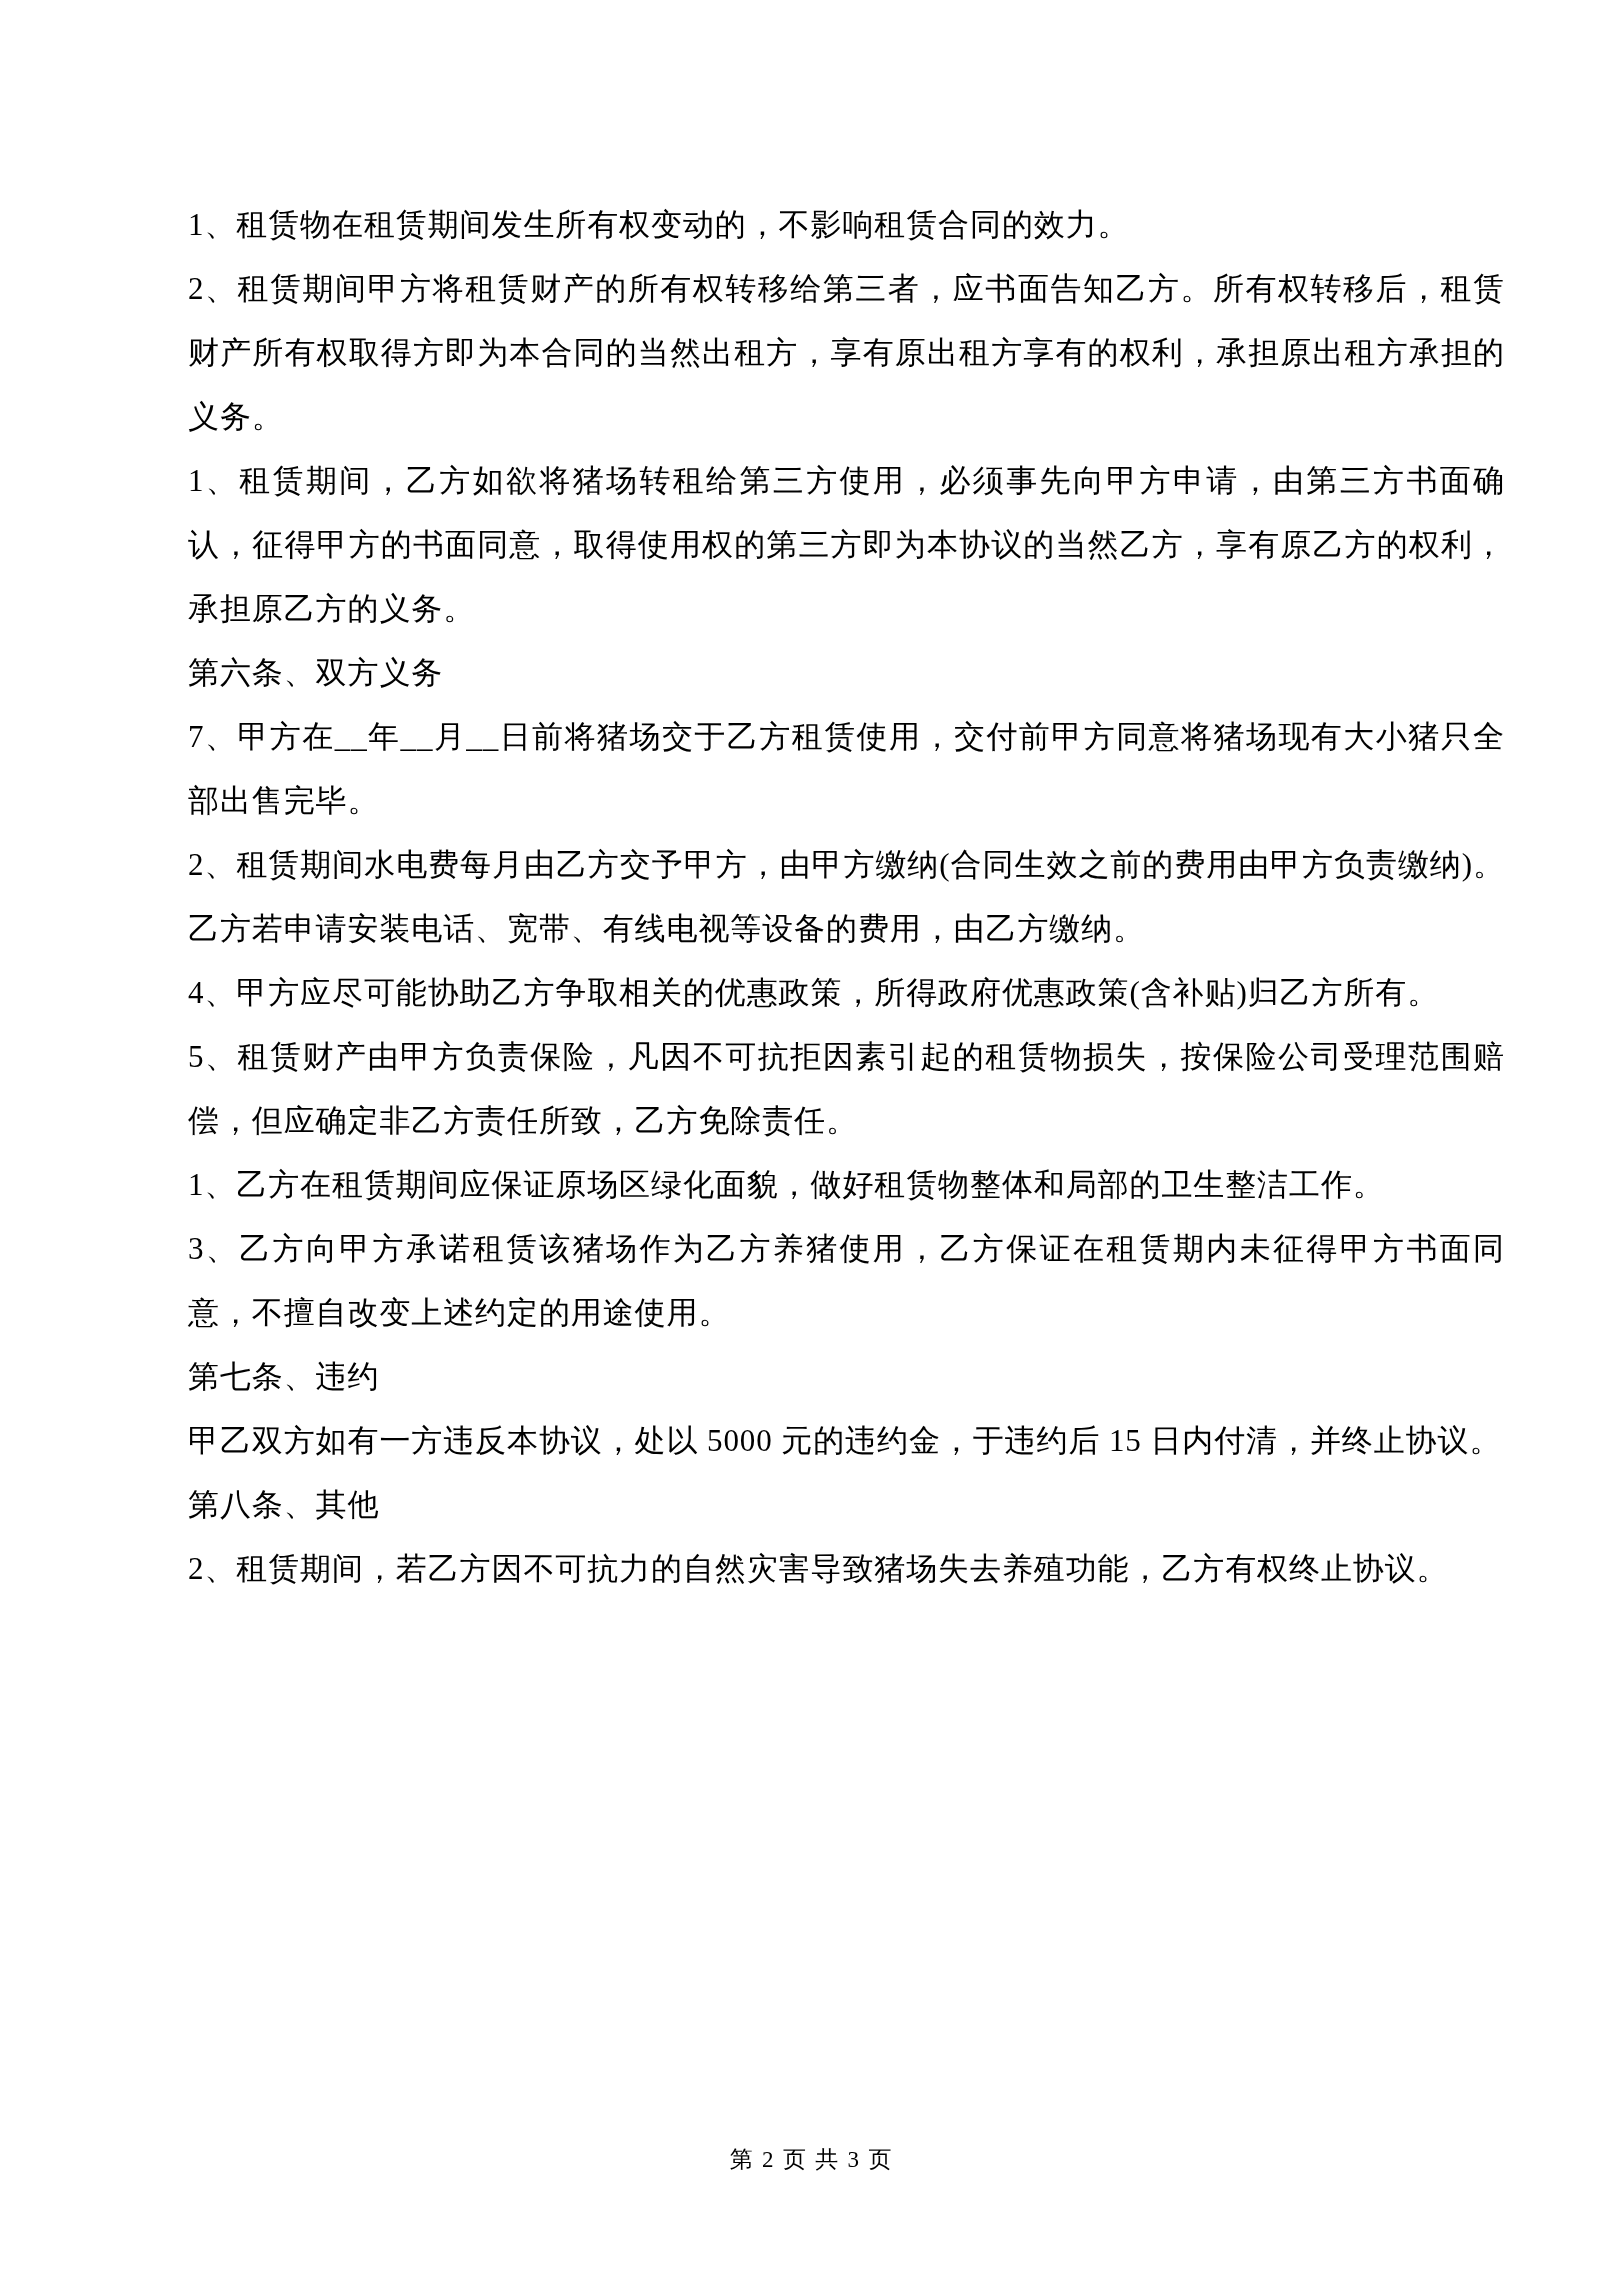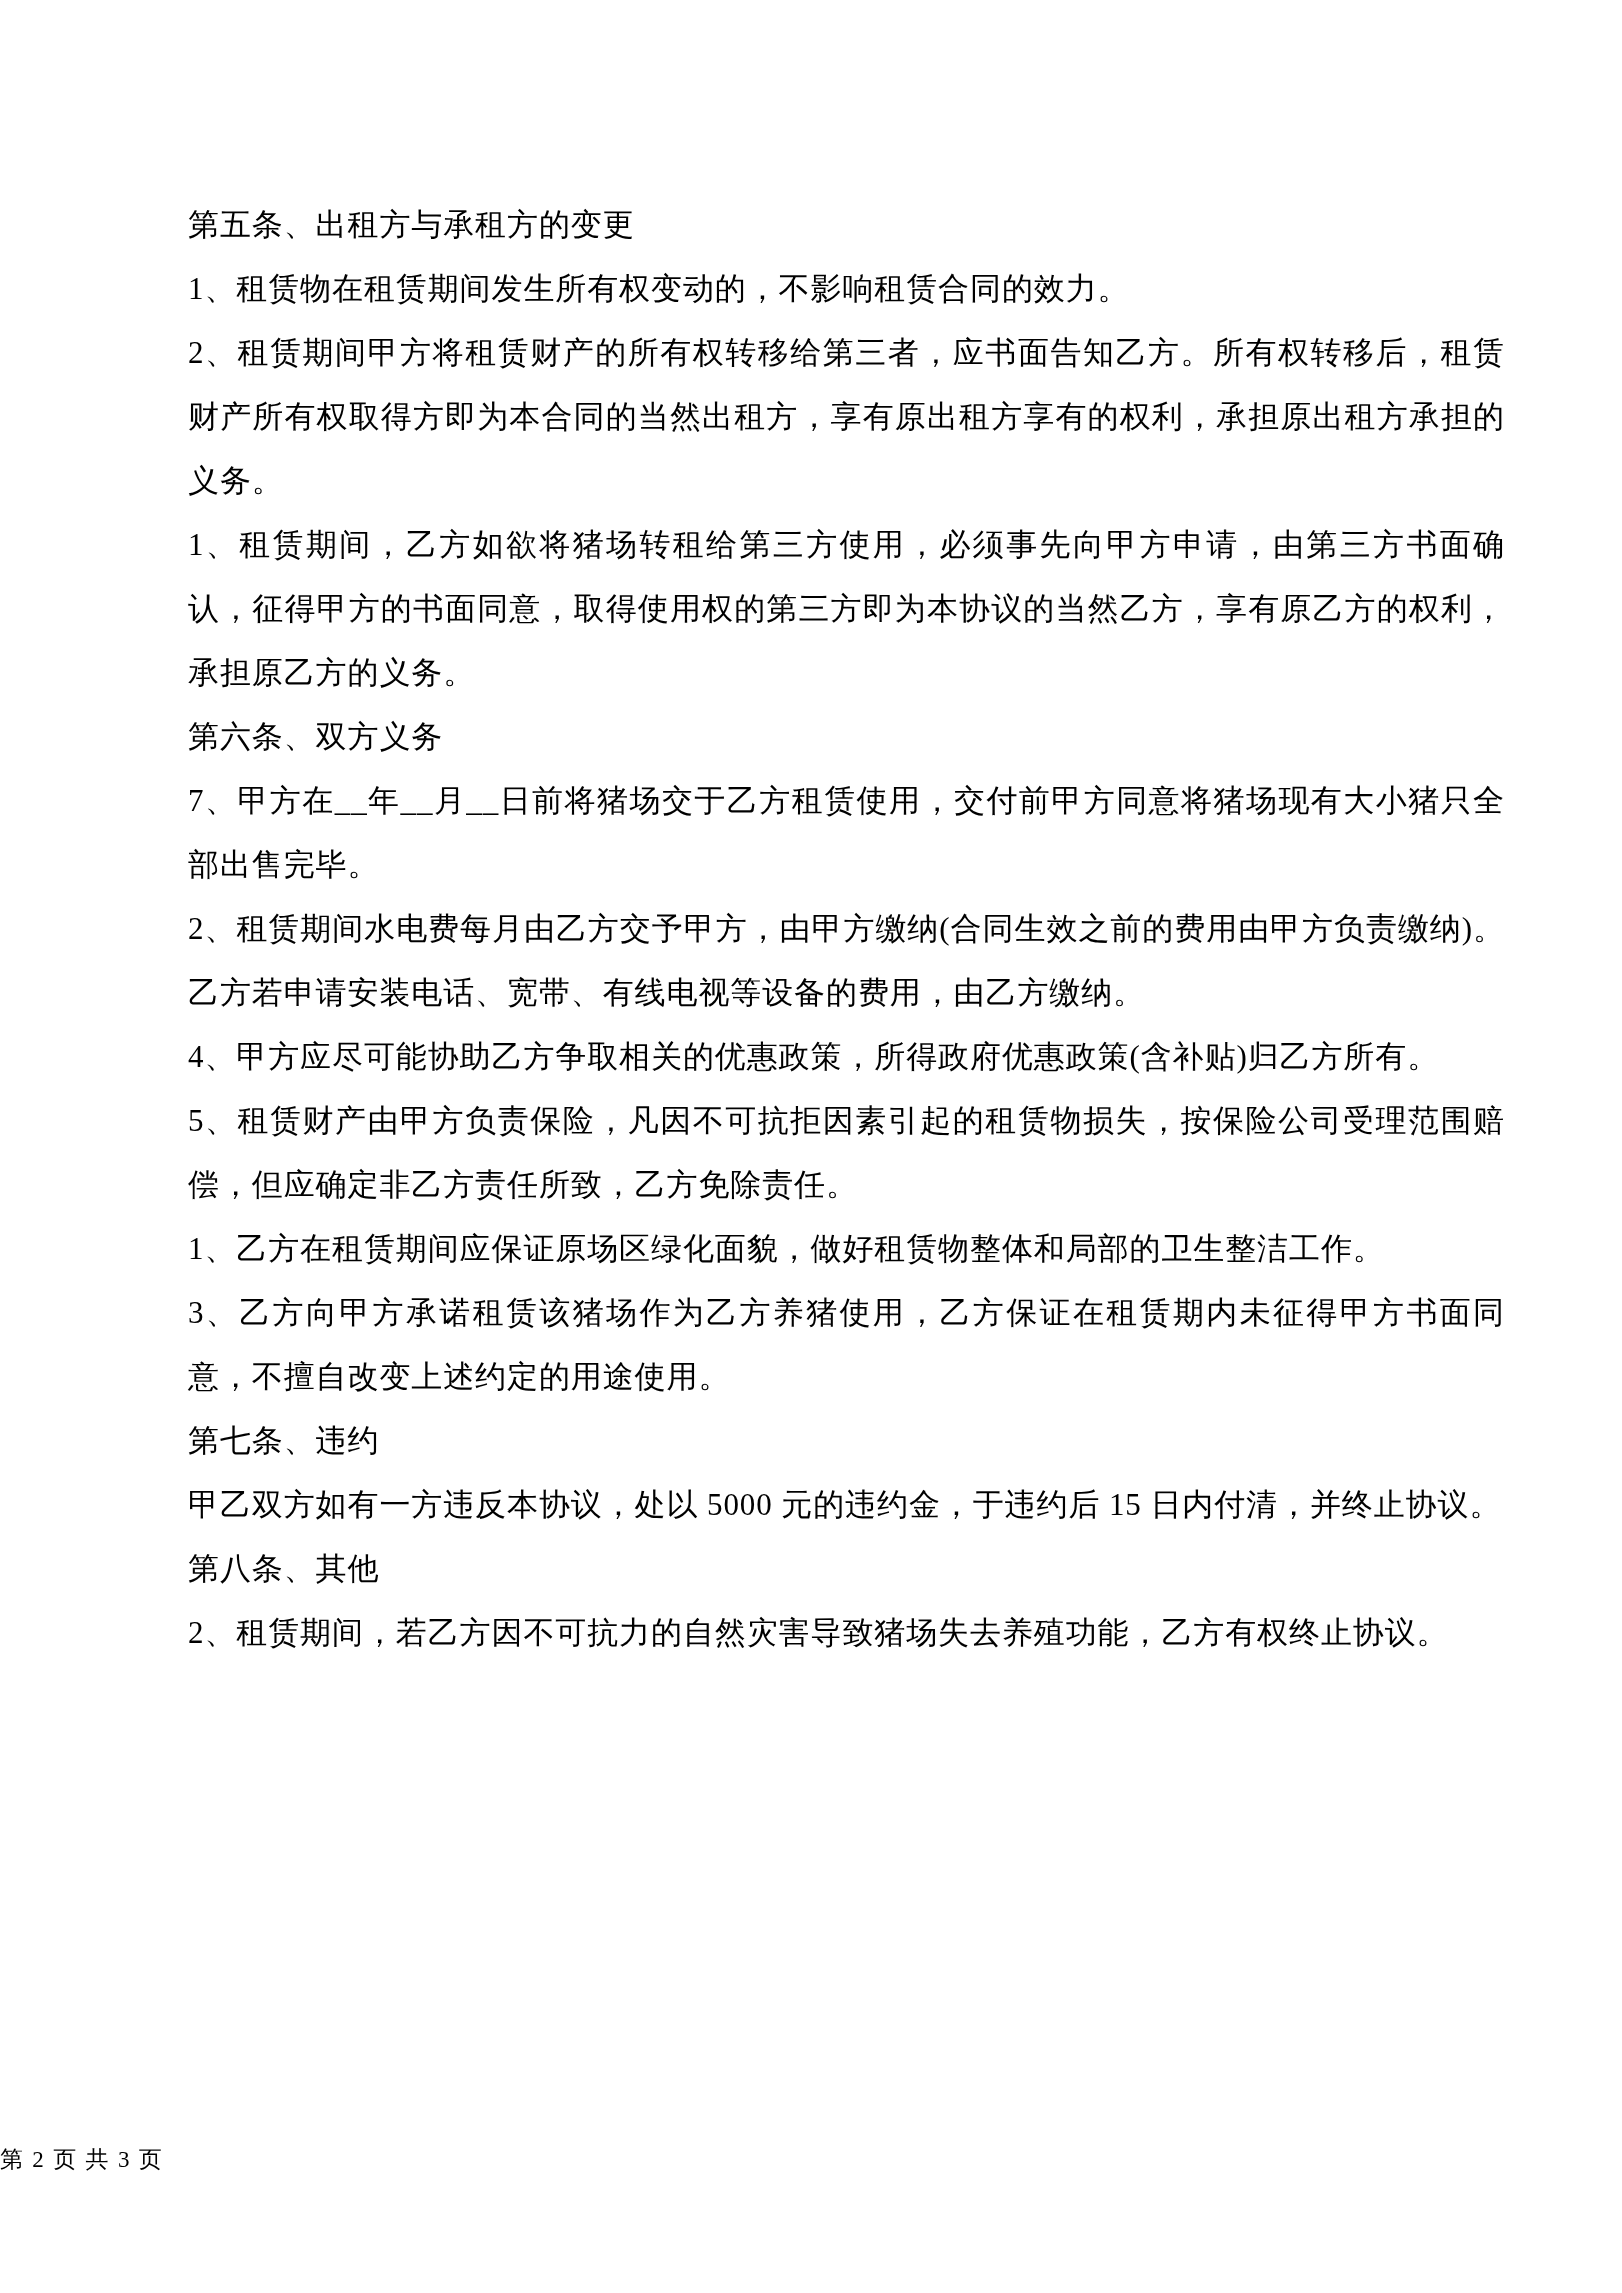--- a/index.html
+++ b/index.html
@@ -27,32 +27,31 @@
     line-height: 64px;
     text-align: justify;
     letter-spacing: 0.9px;
     word-break: break-all;
   }
   .footer {
     position: absolute;
     left: 0;
     top: 2144px;
     width: 100%;
-    text-align: left;
+    text-align: center;
     font-size: 23px;
     letter-spacing: 1.8px;
     color: #000000;
   }
 </style>
 </head>
 <body>
 
 <div class="page">
   <div class="content">
-    <p>第五条、出租方与承租方的变更</p>
     <p>1、租赁物在租赁期间发生所有权变动的，不影响租赁合同的效力。</p>
     <p>2、租赁期间甲方将租赁财产的所有权转移给第三者，应书面告知乙方。所有权转移后，租赁财产所有权取得方即为本合同的当然出租方，享有原出租方享有的权利，承担原出租方承担的义务。</p>
     <p>1、租赁期间，乙方如欲将猪场转租给第三方使用，必须事先向甲方申请，由第三方书面确认，征得甲方的书面同意，取得使用权的第三方即为本协议的当然乙方，享有原乙方的权利，承担原乙方的义务。</p>
     <p>第六条、双方义务</p>
     <p>7、甲方在__年__月__日前将猪场交于乙方租赁使用，交付前甲方同意将猪场现有大小猪只全部出售完毕。</p>
     <p>2、租赁期间水电费每月由乙方交予甲方，由甲方缴纳(合同生效之前的费用由甲方负责缴纳)。乙方若申请安装电话、宽带、有线电视等设备的费用，由乙方缴纳。</p>
     <p>4、甲方应尽可能协助乙方争取相关的优惠政策，所得政府优惠政策(含补贴)归乙方所有。</p>
     <p>5、租赁财产由甲方负责保险，凡因不可抗拒因素引起的租赁物损失，按保险公司受理范围赔偿，但应确定非乙方责任所致，乙方免除责任。</p>
     <p>1、乙方在租赁期间应保证原场区绿化面貌，做好租赁物整体和局部的卫生整洁工作。</p>
     <p>3、乙方向甲方承诺租赁该猪场作为乙方养猪使用，乙方保证在租赁期内未征得甲方书面同意，不擅自改变上述约定的用途使用。</p>

